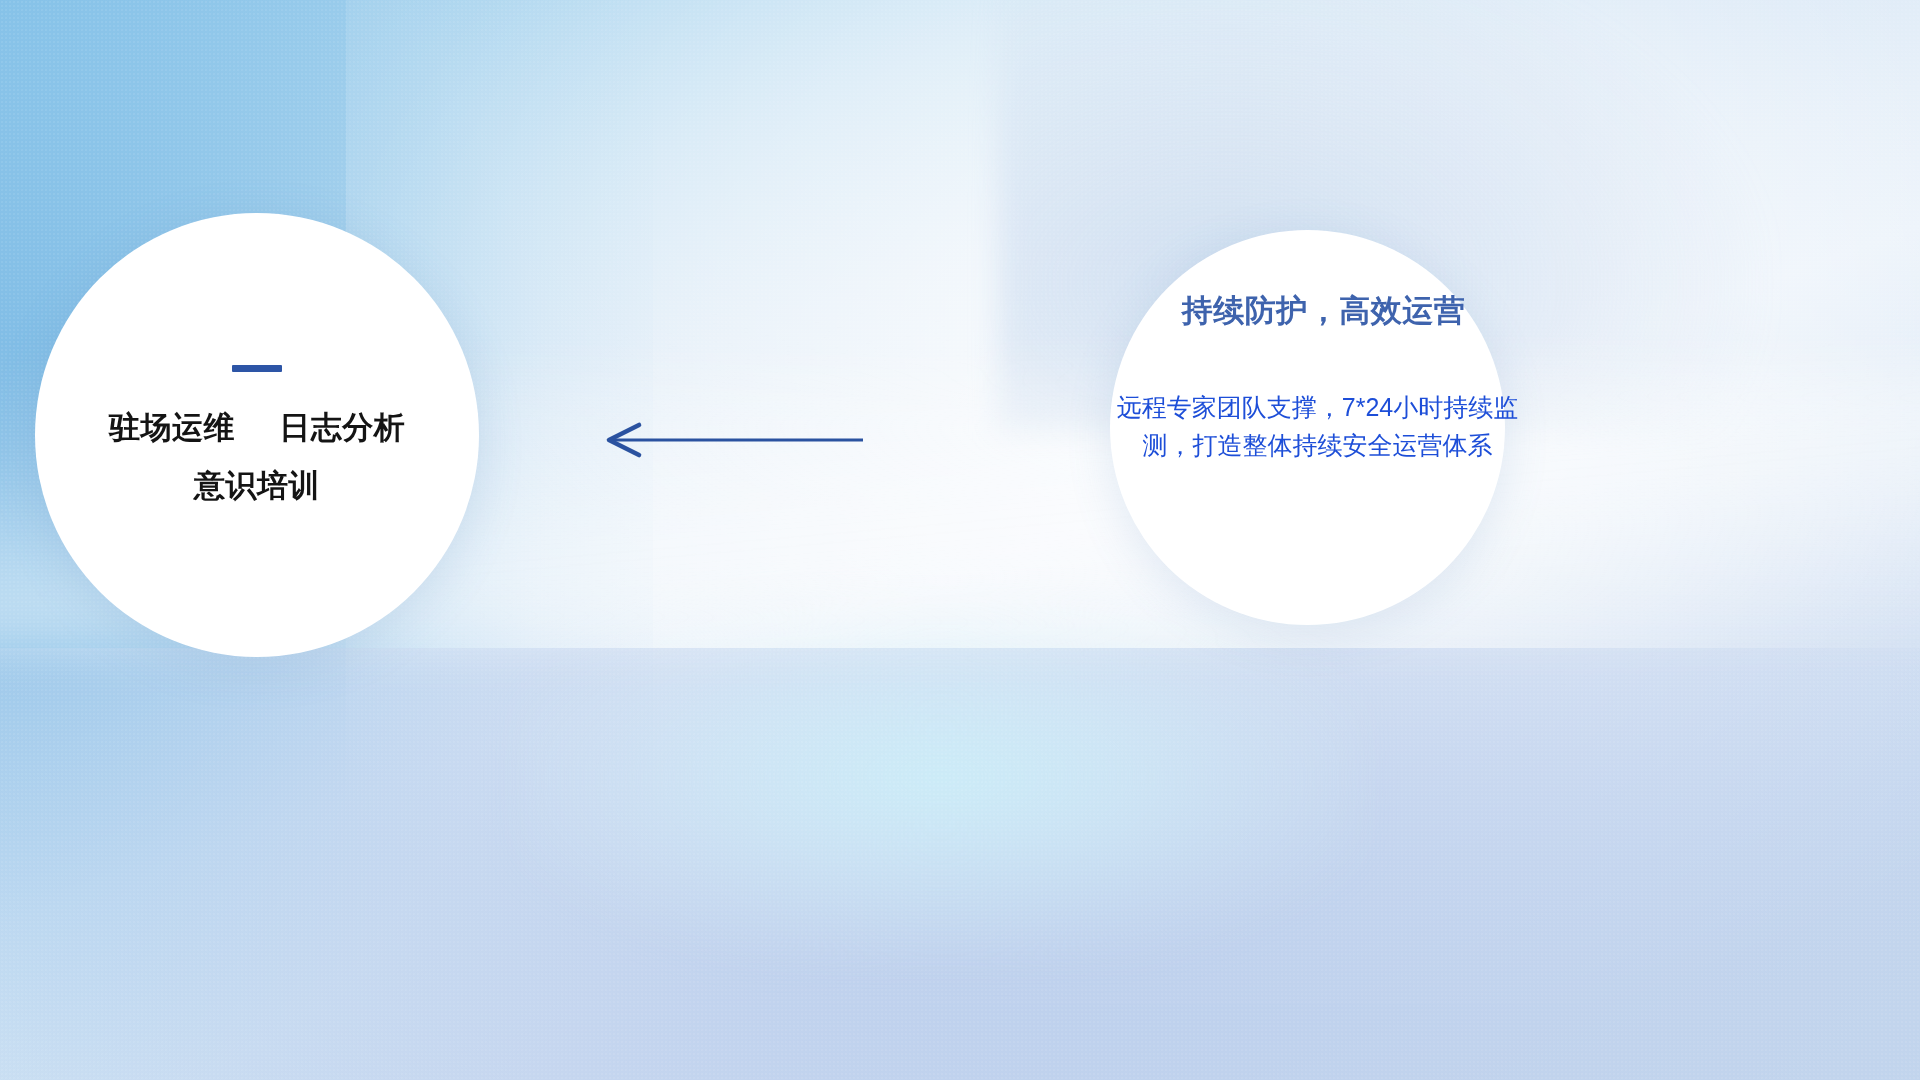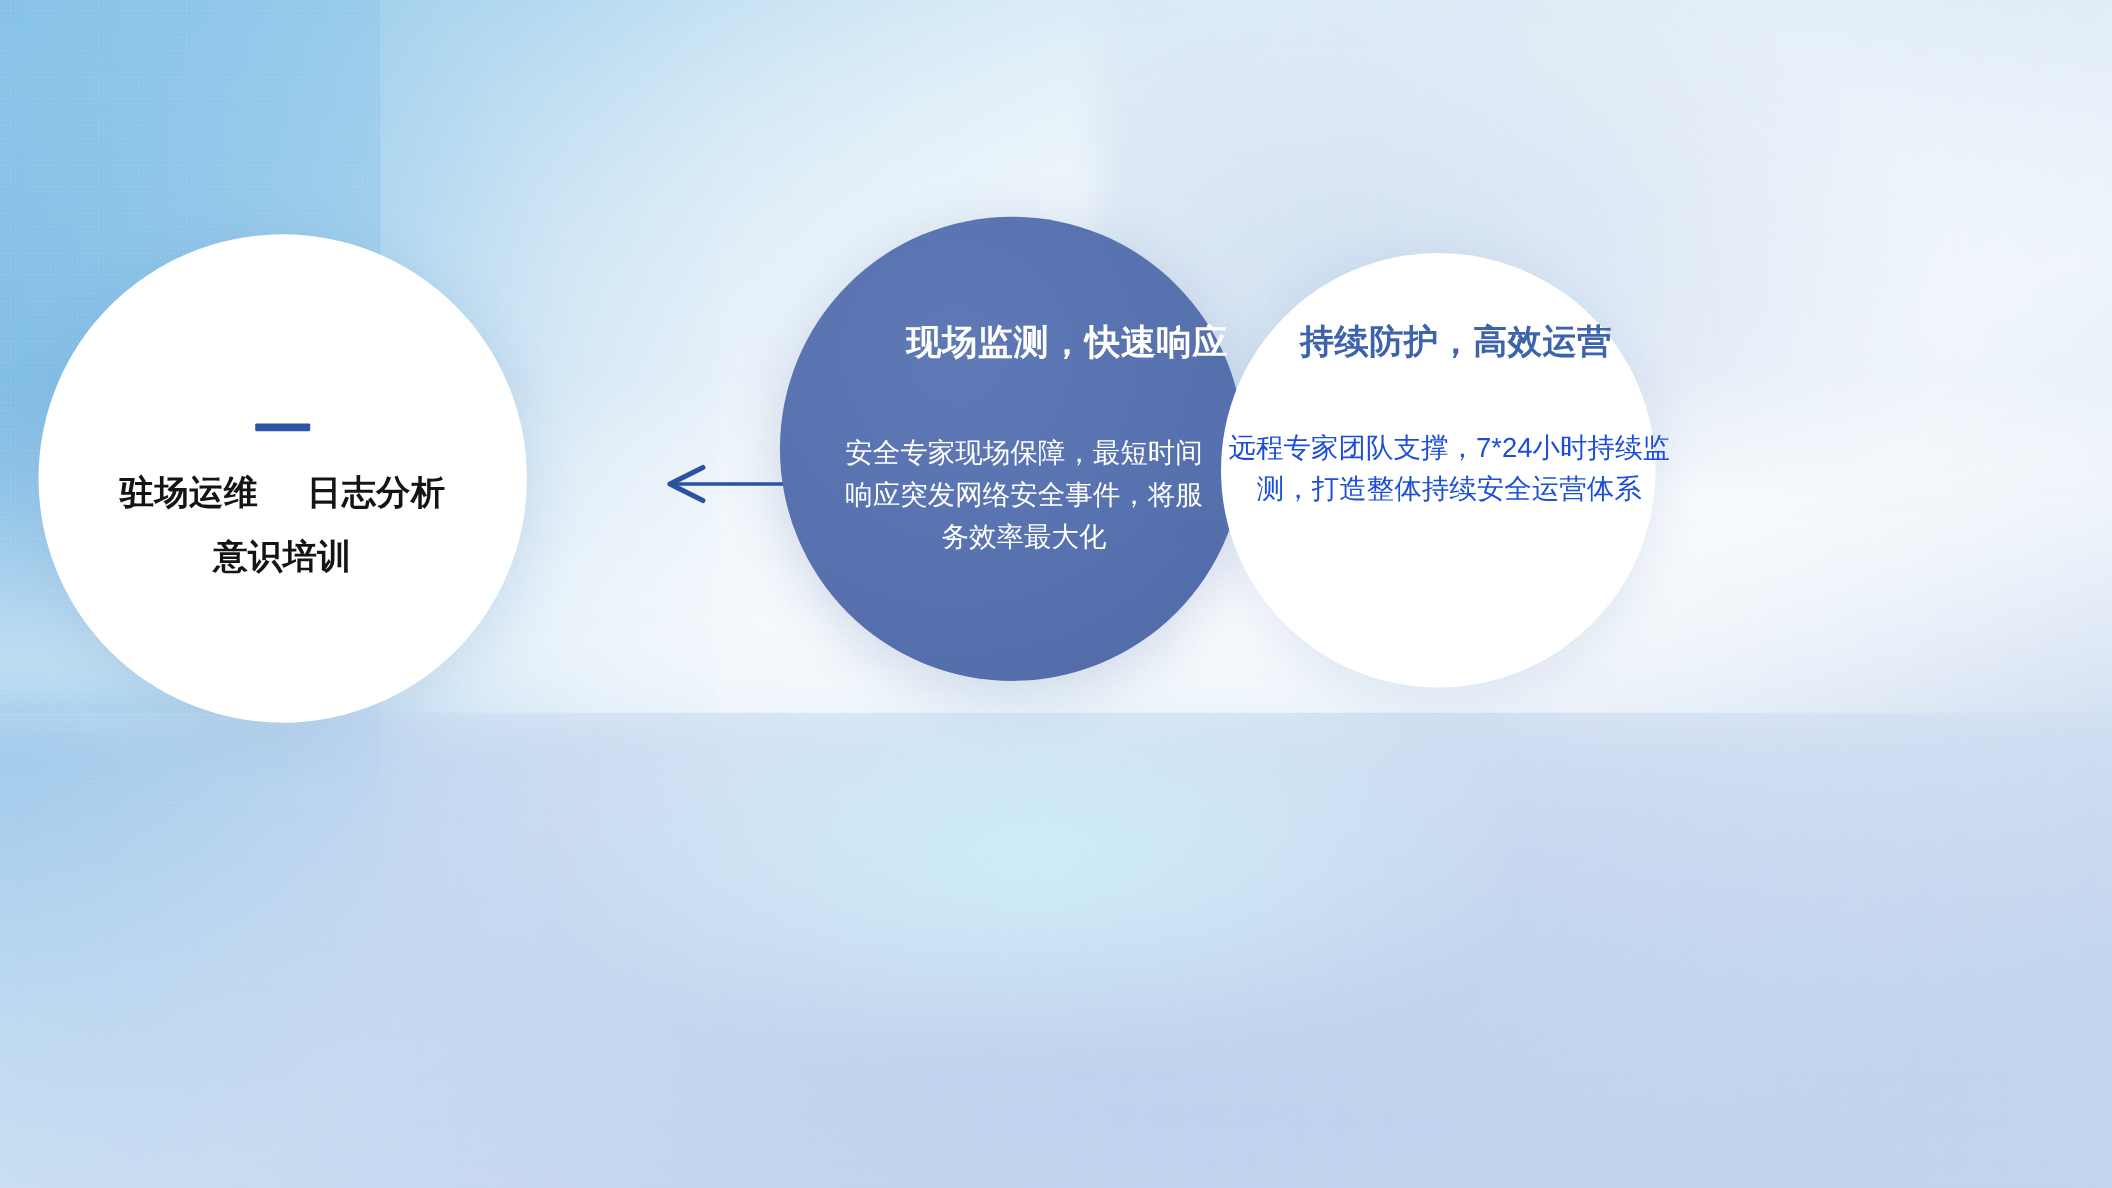--- a/index.html
+++ b/index.html
@@ -142,21 +142,21 @@
     top: 213px;
     width: 444px;
     height: 444px;
     background: #ffffff;
     box-shadow: 0 10px 46px rgba(96,136,186,0.18);
   }
   #circle-left .inner {
     position: absolute;
     left: 0;
     right: 0;
-    top: 172px;
+    top: 152px;
     text-align: center;
   }
   .dash {
     width: 50px;
     height: 7px;
     background: #2d55a6;
     margin: 0 auto 40px auto;
     border-radius: 1px;
   }
   .left-line {
@@ -269,24 +269,20 @@
         <span>驻场运维</span>
         <span class="gap"></span>
         <span>日志分析</span>
       </div>
 
 
       <div class="left-line">意识培训</div>
     </div>
   </div>
 
-  <div class="circle" id="circle-mid">
-    <div class="mid-title">现场监测，快速响应</div>
-    <div class="mid-body">安全专家现场保障，最短时间响应突发网络安全事件，将服务效率最大化</div>
-  </div>
 
   <div class="circle" id="circle-right">
     <div class="right-title">持续防护，高效运营</div>
     <div class="right-body">远程专家团队支撑，7*24小时持续监测，打造整体持续安全运营体系</div>
   </div>
 
   <svg id="arrow" viewBox="0 0 270 64">
     <line x1="268" y1="32" x2="18" y2="32" stroke="#2a52a0" stroke-width="3.2"></line>
     <polyline points="44,17 14,32 44,47" fill="none" stroke="#2a52a0" stroke-width="4.6" stroke-linecap="round" stroke-linejoin="round"></polyline>
   </svg>

